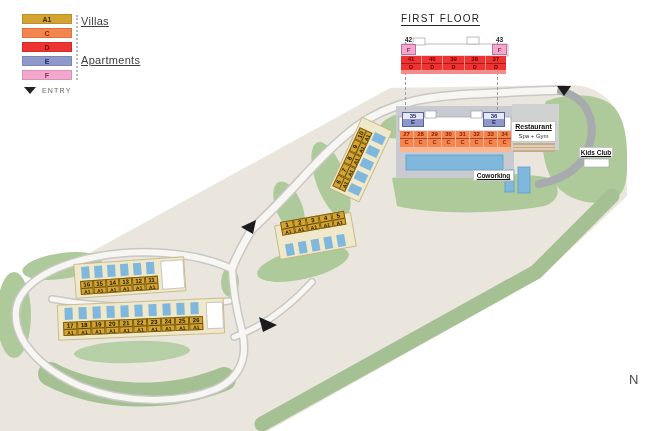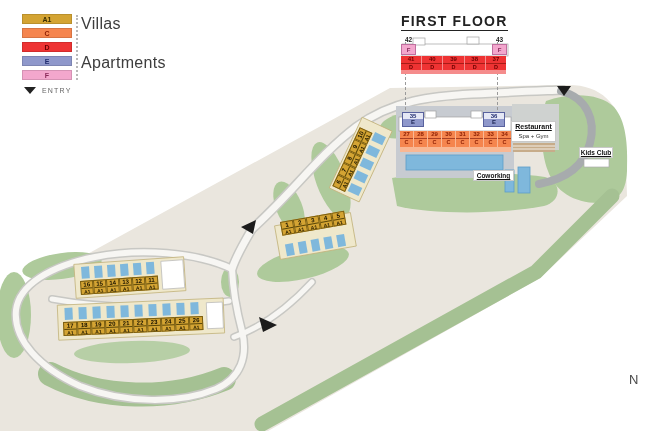--- a/index.html
+++ b/index.html
@@ -8,27 +8,27 @@
     font-family:"Liberation Sans",sans-serif;
   }
   #terrain{position:absolute;left:0;top:0;}
 
   
   .legend-col{position:absolute;left:22px;top:14px;display:flex;flex-direction:column;gap:4px;}
   .legend-row{height:10px;}
   .legend-swatch{width:50px;height:10px;text-align:center;font-size:7px;font-weight:bold;
     line-height:10px;border:1px solid rgba(0,0,0,0.12);box-sizing:border-box;}
   .legend-bracket{position:absolute;left:76px;top:15px;height:65px;width:0;border-left:2px dotted #b9b9b9;}
-  .legend-text{position:absolute;font-size:16px;color:#3d3d3d;letter-spacing:0.3px;}
+  .legend-text{position:absolute;font-size:11px;color:#3d3d3d;letter-spacing:0.3px;text-decoration:underline;}
   .legend-entry{position:absolute;left:24px;top:87px;display:flex;align-items:center;gap:6px;}
   .entry-tri{width:0;height:0;border-left:6px solid transparent;border-right:6px solid transparent;border-top:7px solid #222;}
   .entry-text{font-size:7px;letter-spacing:1.2px;color:#666;}
 
   
-  .ff-title{position:absolute;left:401px;top:13px;font-size:14px;font-weight:bold;
+  .ff-title{position:absolute;left:401px;top:13px;font-size:10px;font-weight:normal;
     letter-spacing:1.2px;color:#222;border-bottom:1.3px solid #222;padding-bottom:1px;}
   .unit-f{position:absolute;width:15px;text-align:center;font-weight:bold;}
   .fnum{font-size:6.5px;line-height:8px;color:#222;}
   .fbox{height:11px;background:#F3A7CD;border:1px solid #C06F9F;font-size:6px;line-height:11px;color:#8A2A5A;box-sizing:border-box;}
 
   
   .band{position:absolute;display:flex;gap:1px;box-sizing:border-box;}
   .band .cell{flex:1;text-align:center;box-sizing:border-box;}
   .band .num{font-size:6px;line-height:7px;font-weight:bold;border-bottom:1px solid rgba(110,10,0,0.55);}
   .band .code{font-size:5.5px;line-height:7px;font-weight:bold;}

